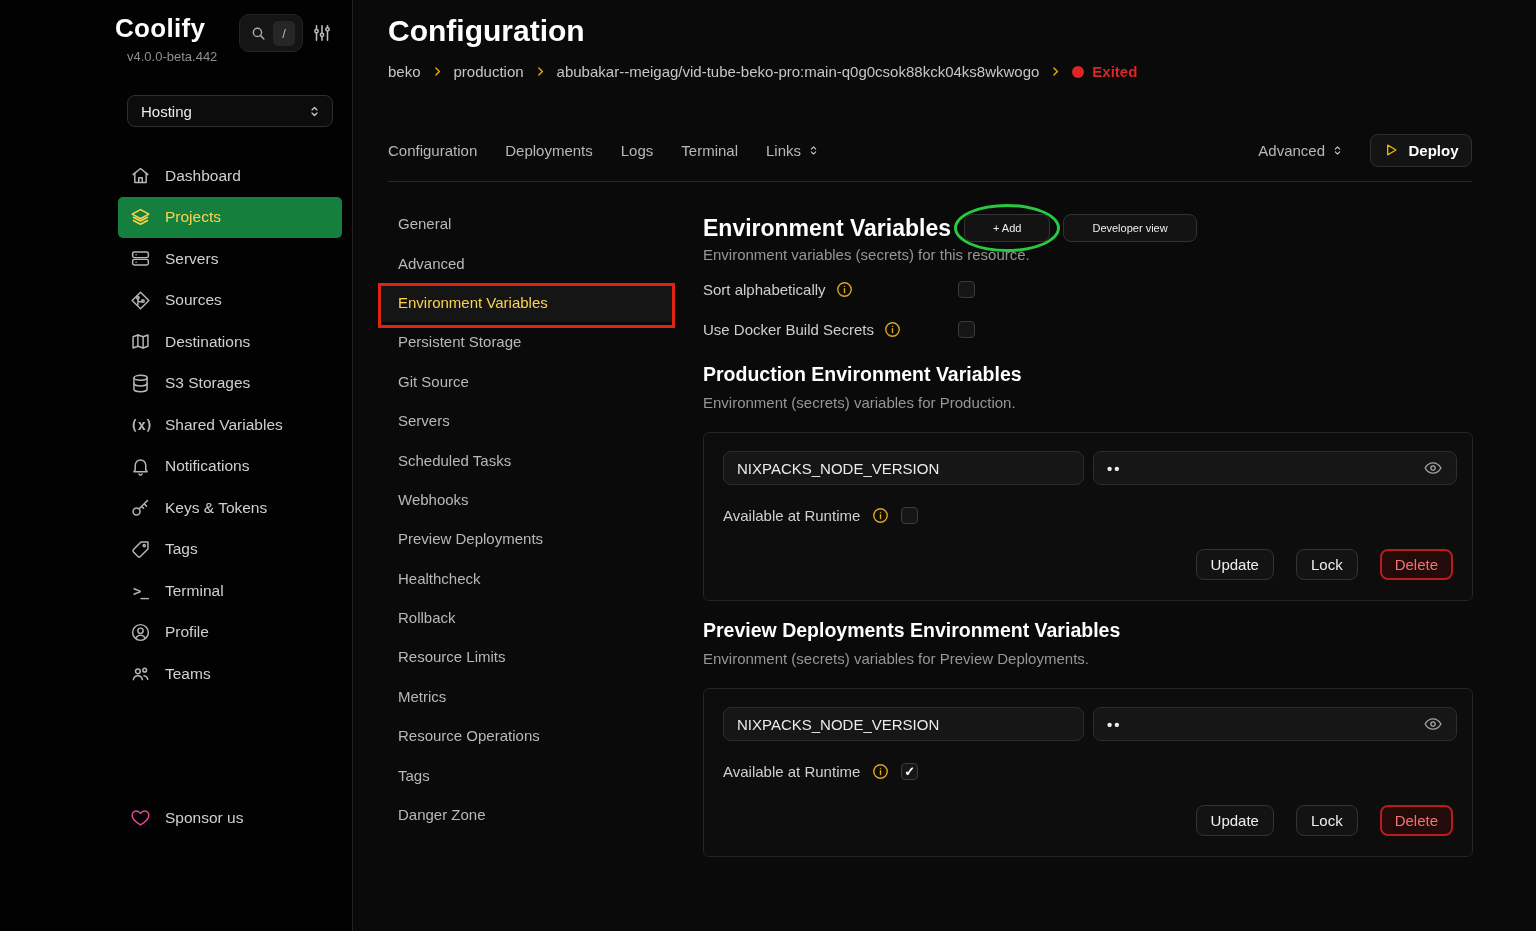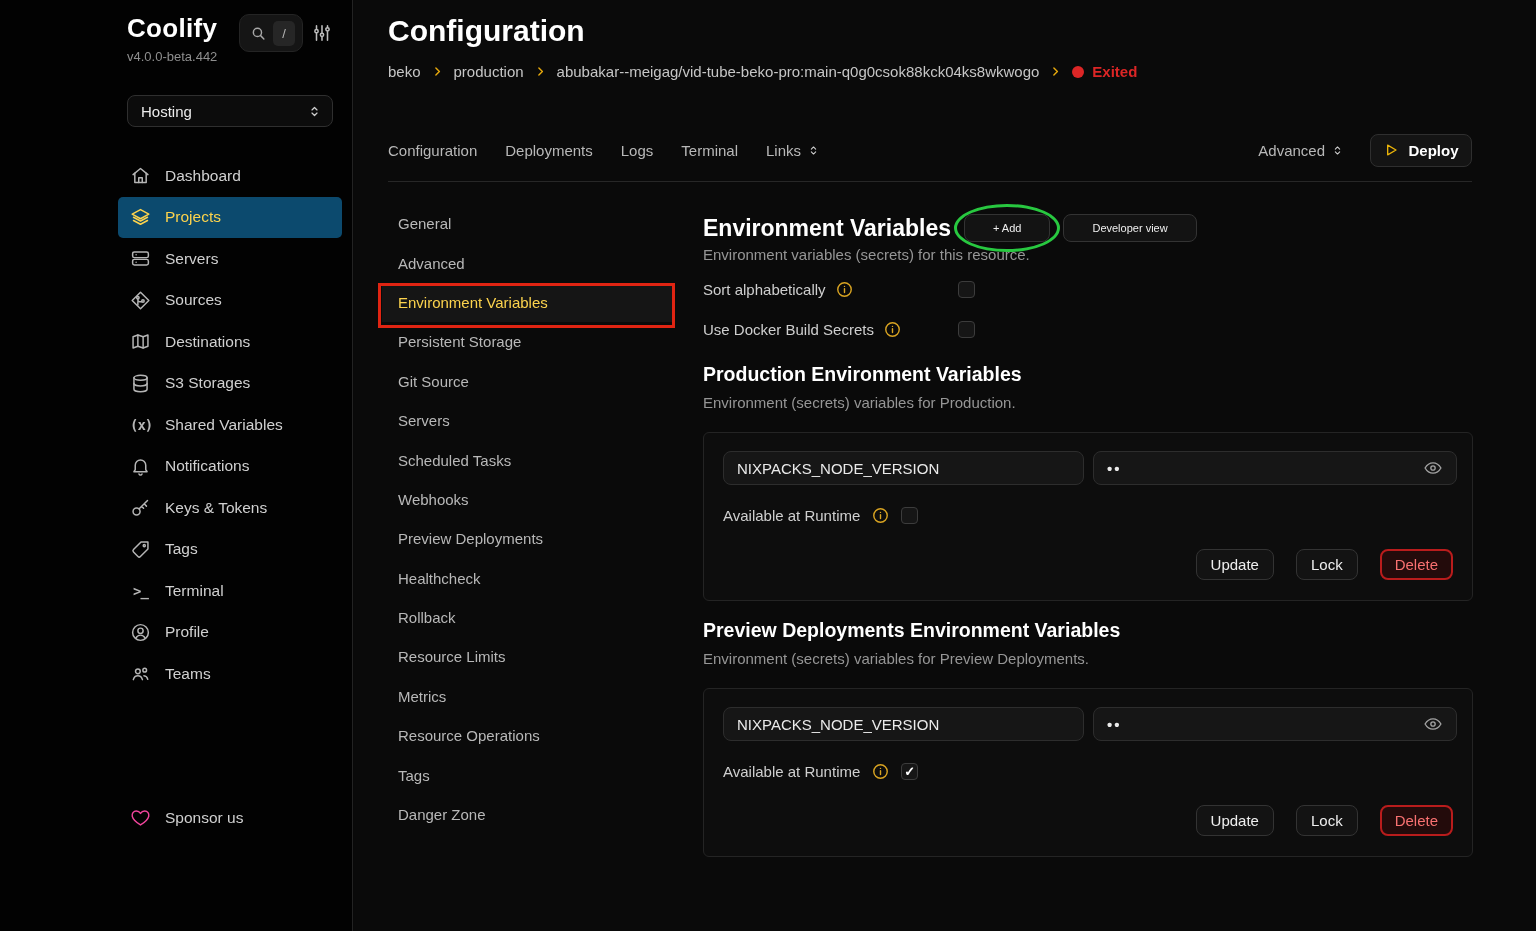--- a/index.html
+++ b/index.html
@@ -1,37 +1,37 @@
 <!DOCTYPE html>
 <html><head>
 <meta charset="utf-8">
 <style>
   * { margin:0; padding:0; box-sizing:border-box; }
   html,body { width:1536px; height:931px; background:#090909; font-family:"Liberation Sans", sans-serif; color:#e5e5e5; overflow:hidden; }
   .page { position:relative; width:1536px; height:931px; }
 
   
   .sidebar { position:absolute; left:0; top:0; width:353px; height:931px; background:#020202; border-right:1px solid #232323; }
-  .brand { position:absolute; left:127px; top:13px; font-size:26px; font-weight:800; color:#ffffff; letter-spacing:.3px; }
+  .brand { position:absolute; left:115px; top:13px; font-size:26px; font-weight:800; color:#ffffff; letter-spacing:.3px; }
   .search-btn { position:absolute; left:239px; top:14px; width:64px; height:38px; background:#151515; border:1px solid #242424; border-radius:10px; display:flex; align-items:center; justify-content:space-between; padding:0 7px 0 10px; cursor:pointer; }
   .search-btn svg { width:17px; height:17px; stroke:#a8a8a8; fill:none; stroke-width:2; stroke-linecap:round; }
   .slash-badge { width:22px; height:25px; background:#262626; border-radius:5px; color:#b5b5b5; font-size:13px; display:flex; align-items:center; justify-content:center; }
   .sliders-btn { position:absolute; left:311px; top:22px; width:22px; height:22px; cursor:pointer; }
   .sliders-btn svg { width:22px; height:22px; stroke:#bdbdbd; fill:none; stroke-width:1.7; stroke-linecap:round; }
   .version { position:absolute; left:127px; top:49px; font-size:13px; color:#8f8f8f; }
   .workspace { position:absolute; left:127px; top:95px; width:206px; height:32px; background:#0c0c0c; border:1px solid #2f2f2f; border-radius:8px; display:flex; align-items:center; justify-content:space-between; padding:0 10px 0 13px; cursor:pointer; }
   .workspace span { font-size:15px; color:#ececec; }
   .updown { width:15px; height:15px; stroke:#cfcfcf; fill:none; stroke-width:2; stroke-linecap:round; stroke-linejoin:round; }
 
   .nav { position:absolute; left:118px; top:155px; width:224px; }
   .nav-item { height:41.5px; display:flex; align-items:center; padding-left:12px; color:#d0d0d0; border-radius:5px; cursor:pointer; }
   .nav-item .icn { width:21px; height:21px; stroke:#b5b5b5; fill:none; stroke-width:1.7; stroke-linecap:round; stroke-linejoin:round; flex:0 0 21px; }
   .nav-item .txt-icn { width:21px; flex:0 0 21px; font-size:14px; font-weight:700; color:#b5b5b5; text-align:center; font-family:"DejaVu Sans Mono", monospace; letter-spacing:-1px; }
   .nav-label { margin-left:14px; font-size:15.5px; }
-  .nav-item.active { background:#0c4a6e; color:#fcd34d; }
+  .nav-item.active { background:#15803d; color:#fcd34d; }
   .nav-item.active .icn { stroke:#fcd34d; }
   .nav-item.heart .icn { stroke:#f0459c; }
   .nav-foot { position:absolute; left:118px; top:797px; width:224px; }
 
   
   .main { position:absolute; left:354px; top:0; width:1182px; height:931px; background:#0a0a0a; }
   .page-title { position:absolute; left:34px; top:14px; font-size:30px; font-weight:800; color:#ffffff; }
   .breadcrumb { position:absolute; left:34px; top:63px; display:flex; align-items:center; gap:10px; font-size:15px; color:#c6c6c6; }
   .crumb { cursor:pointer; }
   .chev { width:13px; height:13px; stroke:#e7a90c; fill:none; stroke-width:2.6; stroke-linecap:round; stroke-linejoin:round; }

